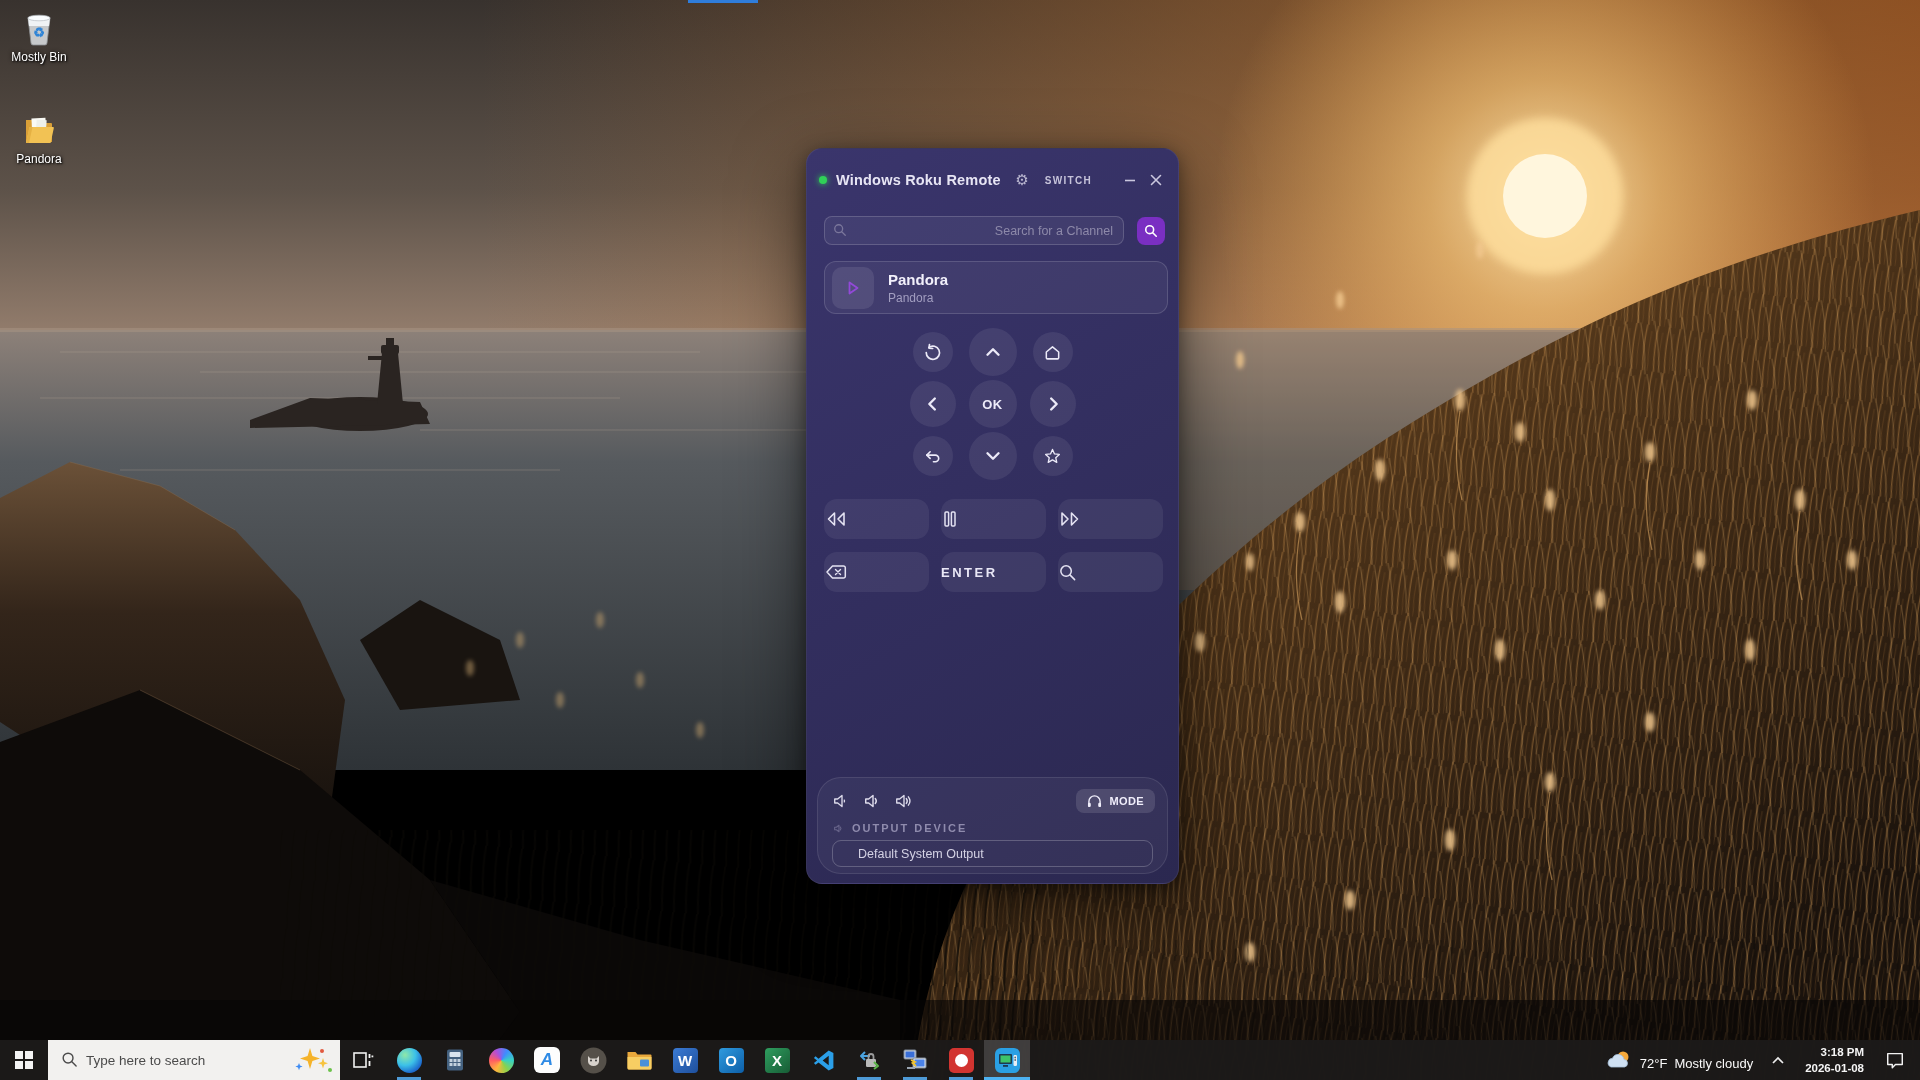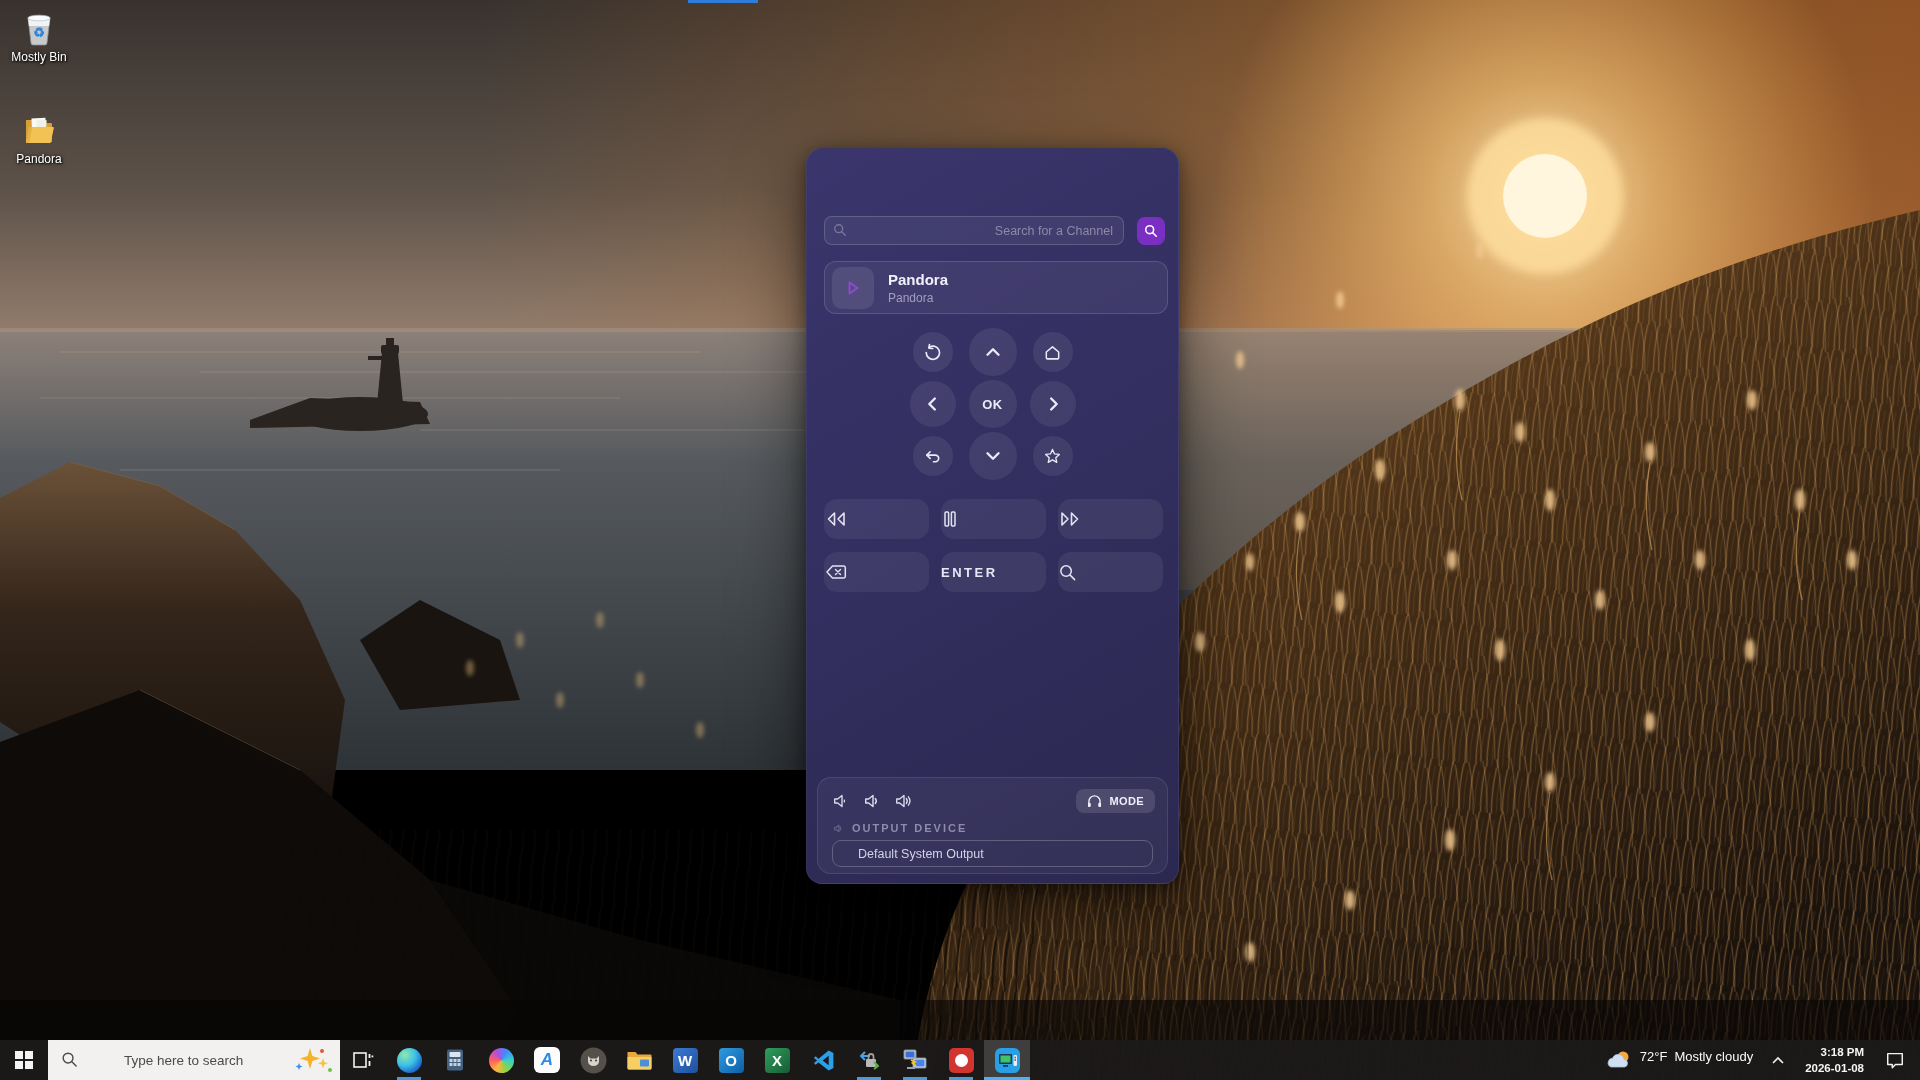--- a/index.html
+++ b/index.html
@@ -57,52 +57,52 @@
   .cbtn.mid { width:46px; height:46px; }
   .cbtn.big { width:48px; height:48px;text-align:center; }
   .ok-text { font-size:13px; font-weight:700; color:#eceaf8; letter-spacing:.5px; }
 
   .media { position:absolute; top:350px; left:17px; right:15px; }
   .media-row { display:flex; gap:12px; margin-bottom:13px; }
   .mbtn { flex:1; height:40px; border-radius:13px; background:rgba(255,255,255,.065);
     display:flex; align-items:center; justify-content:flex-start; cursor:pointer; }
   .enter-text { font-size:13px; font-weight:700; letter-spacing:2.5px; color:#e9e7f6; }
 
-  .audio-panel { position:absolute; left:10px; right:10px; top:628px; height:97px; border-radius:14px;
+  .audio-panel { position:absolute; left:10px; right:10px; top:628px; height:97px; border-radius:24px;
     background:rgba(255,255,255,.045); border:1px solid rgba(255,255,255,.10); }
   .vol-row { display:flex; align-items:center; padding:11px 12px 0 14px; }
   .vol-btn { margin-right:11px; cursor:pointer; display:flex; }
   .mode-btn { margin-left:auto; display:flex; align-items:center; gap:7px; background:rgba(255,255,255,.12);
     border-radius:8px; padding:5px 11px; cursor:pointer; }
   .mode-label { font-size:11px; font-weight:700; color:#f0eefb; letter-spacing:.4px; }
   .out-label-row { display:flex; align-items:center; gap:7px; padding-left:15px; margin-top:9px; }
   .out-label { font-size:11px; font-weight:700; letter-spacing:2px; color:#8f8bad; }
   .out-select { margin:6px 14px 0 14px; height:27px; border:1px solid rgba(255,255,255,.22); border-radius:9px;
     display:flex; align-items:center; padding-left:25px; font-size:12.5px; color:#d4d2e4; cursor:pointer; }
 
   
   .taskbar { position:absolute; left:0; bottom:0; width:1920px; height:40px; background:rgba(28,26,25,.96);
     display:flex; align-items:stretch; z-index:10; }
   .start { width:48px; display:flex; align-items:center; justify-content:center; cursor:pointer; }
   .winlogo { display:grid; grid-template-columns:8px 8px; grid-auto-rows:8px; gap:2px; }
   .winlogo div { background:#f4f4f4; }
   .tb-search { width:292px; background:#f2f1ef; position:relative; display:flex; align-items:center; cursor:text; }
   .tb-search input { border:none; outline:none; background:transparent; font-size:13.5px; color:#333;
-    padding-left:38px; width:215px; font-family:"Liberation Sans",sans-serif;margin-left:38px; }
+    padding-left:38px; width:215px; font-family:"Liberation Sans",sans-serif; }
   .tb-search input::placeholder { color:#4b4b4b; }
   .tb-search .mag2 { position:absolute; left:13px; top:11px; }
   .tb-search .sparkle { position:absolute; right:6px; top:6px; }
   .tb-icons { display:flex; }
   .slot { width:46px; display:flex; align-items:center; justify-content:center; position:relative; cursor:pointer; }
   .slot.u::after { content:""; position:absolute; bottom:0; left:11px; width:24px; height:3px; background:#4e9ad6; }
   .slot.active { background:rgba(255,255,255,.16); }
   .slot.active::after { content:""; position:absolute; bottom:0; left:0; width:46px; height:3px; background:#4db2f2; }
   .tb-flex { flex:1; }
   .tray { display:flex; align-items:center; padding-right:4px; }
-  .weather { display:flex; align-items:flex-start; gap:7px; cursor:pointer; padding:0 8px; }
+  .weather { display:flex; align-items:flex-end; gap:7px; cursor:pointer; padding:0 8px; }
   .w-temp, .w-cond { font-size:13px; color:#fafafa; }
   .tray-chevron { width:34px; display:flex; align-items:center; justify-content:center; cursor:pointer; height:40px; }
   .clock { text-align:right; color:#f5f5f5; font-size:11.5px; line-height:1.4; cursor:pointer; padding:0 10px;font-weight:bold; }
   .action-center { width:42px; height:40px; display:flex; align-items:center; justify-content:center; cursor:pointer; }
 
   svg { display:block; }
 </style>
 </head>
 <body>
 
@@ -270,20 +270,37 @@
       <rect x="13" y="8" width="14" height="22" fill="#fafaf5" transform="rotate(-3 20 19)"></rect>
       <rect x="17" y="10" width="10" height="20" fill="#eef0ea" transform="rotate(4 22 20)"></rect>
       <path d="M7 33 L10.5 17 H33.8 a1 1 0 0 1 1 1.3 L31.6 33 Z" fill="#f2c254"></path>
       <path d="M7 33 L10.5 17 h3 L10 33 Z" fill="#e5b143"></path>
     </svg>
     <div class="dlabel">Pandora</div>
   </div>
 
   <div class="remote-window">
 
+    <div class="titlebar">
+      <div class="status-dot"></div>
+      <div class="win-title">Windows Roku Remote</div>
+      <div class="spacer"></div>
+      <div class="gear">⚙</div>
+      <div class="switch-label">SWITCH</div>
+      <div class="win-btn">
+        <svg width="12" height="12" viewBox="0 0 12 12">
+            <line x1="1" y1="6.5" x2="11" y2="6.5" stroke="#cac7de" stroke-width="1.6"></line>
+          </svg>
+      </div>
+      <div class="win-btn">
+        <svg width="12" height="12" viewBox="0 0 12 12">
+            <path d="M1.5 1.5 L10.5 10.5 M10.5 1.5 L1.5 10.5" stroke="#cac7de" stroke-width="1.6" stroke-linecap="round"></path>
+          </svg>
+      </div>
+    </div>
 
     <div class="search-row">
       <div class="channel-search">
         <svg class="mag" width="14" height="14" viewBox="0 0 16 16">
             <circle cx="6.5" cy="6.5" r="4.5" fill="none" stroke="#8d89a9" stroke-width="1.5"></circle>
             <line x1="10" y1="10" x2="14" y2="14" stroke="#8d89a9" stroke-width="1.5" stroke-linecap="round"></line>
           </svg>
         <input type="text" placeholder="Search for a Channel" style="">
       </div>
       <div class="search-go">

